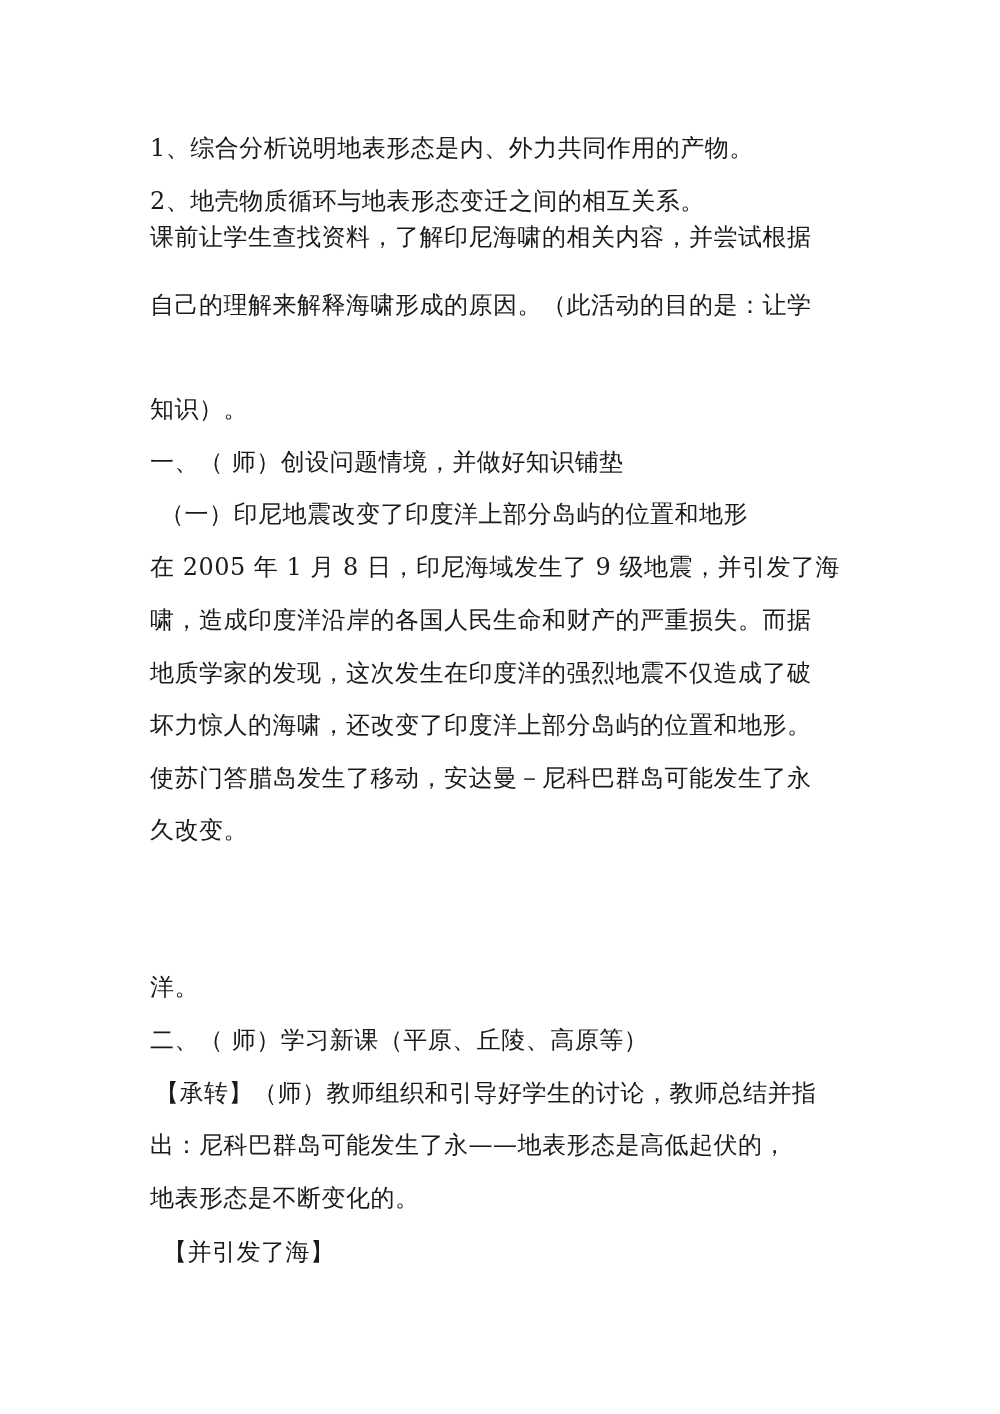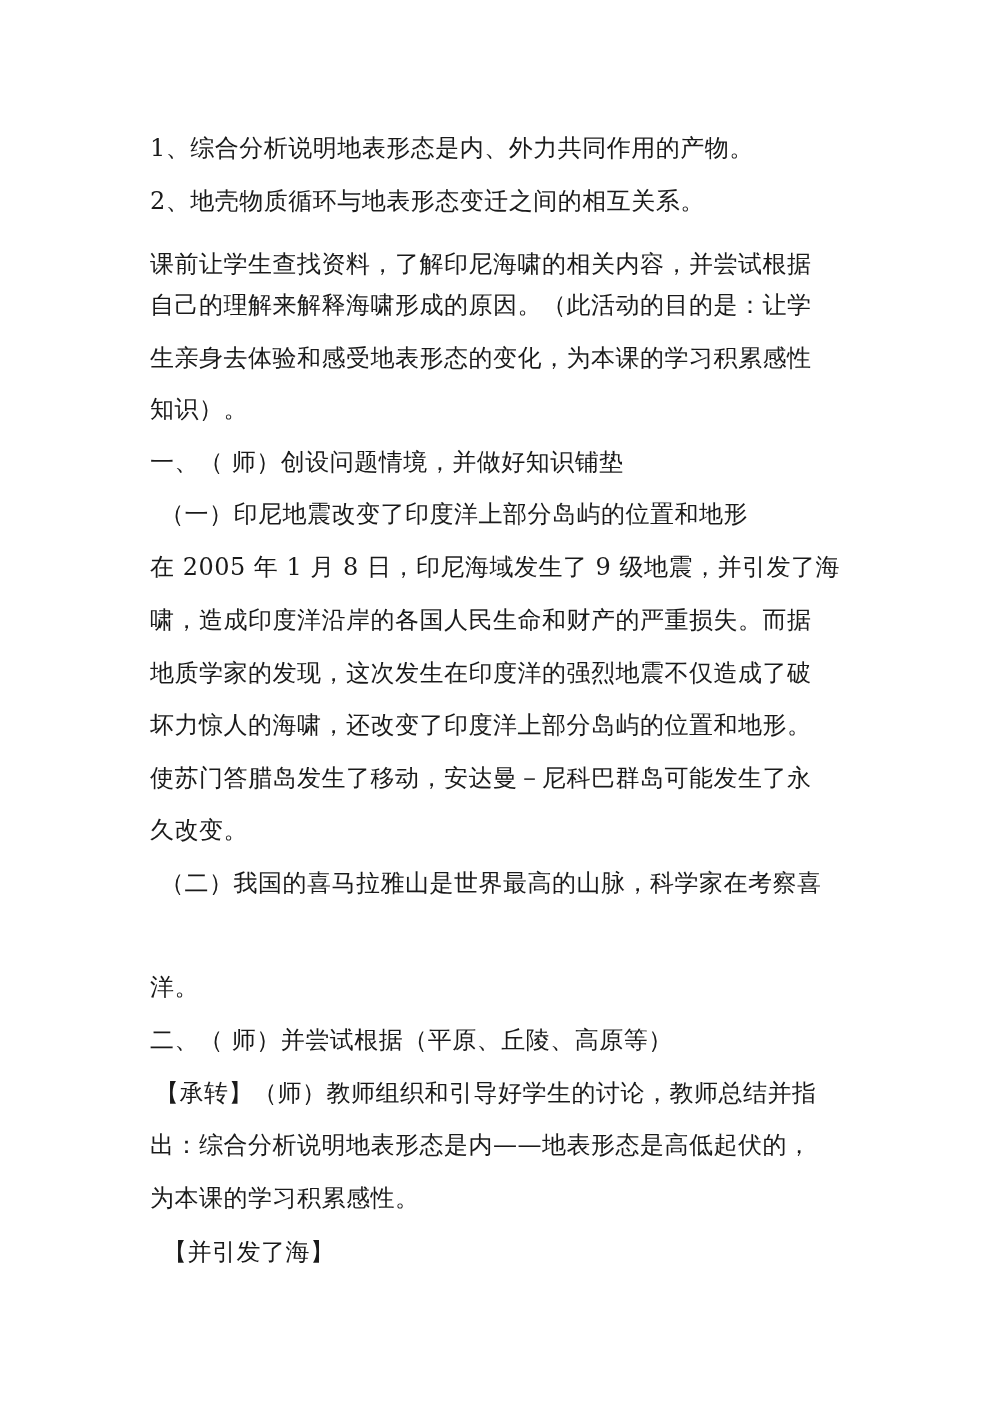--- a/index.html
+++ b/index.html
@@ -33,32 +33,30 @@
   .sans {
     font-family: "Liberation Sans", "DejaVu Sans", sans-serif;
   }
 </style>
 </head>
 <body>
 
 <div class="page">
   <div class="line" style="top:133px;"> 1、综合分析说明地表形态是内、外力共同作用的产物。</div>
   <div class="line" style="top:186px;">2、地壳物质循环与地表形态变迁之间的相互关系。</div>
-  <div class="line" style="top:249px;">课前让学生查找资料，了解印尼海啸的相关内容，并尝试根据</div>
+  <div class="line" style="top:222px;">课前让学生查找资料，了解印尼海啸的相关内容，并尝试根据</div>
   <div class="line" style="top:290px;">自己的理解来解释海啸形成的原因。（此活动的目的是：让学</div>
-  <div class="line" style="top:343px;">生亲身去体验和感受地表形态的变化，为本课的学习积累感性</div>
   <div class="line" style="top:394px;">知识）。</div>
   <div class="line" style="top:499px; left:160px;">（一）印尼地震改变了印度洋上部分岛屿的位置和地形</div>
   <div class="line" style="top:447px;">一、（ 师）创设问题情境，并做好知识铺垫</div>
   <div class="line" style="top:552px;"> 在 2005 年 1 月 8 日，印尼海域发生了 9 级地震，并引发了海</div>
   <div class="line" style="top:605px;">啸，造成印度洋沿岸的各国人民生命和财产的严重损失。而据</div>
   <div class="line" style="top:658px;">地质学家的发现，这次发生在印度洋的强烈地震不仅造成了破</div>
   <div class="line" style="top:710px;">坏力惊人的海啸，还改变了印度洋上部分岛屿的位置和地形。</div>
   <div class="line" style="top:763px;">使苏门答腊岛发生了移动，安达曼－尼科巴群岛可能发生了永</div>
   <div class="line" style="top:815px;text-align:right;">久改变。</div>
-  <div class="line" style="top:868px; left:160px;">（二）我国的喜马拉雅山是世界最高的山脉，科学家在考察喜</div>
   <div class="line" style="top:972px;">洋。</div>
-  <div class="line" style="top:1025px;"> 二、（ 师）并尝试根据（平原、丘陵、高原等）</div>
+  <div class="line" style="top:1025px;"> 二、（ 师）学习新课（平原、丘陵、高原等）</div>
   <div class="line" style="top:1078px; left:155px;">【承转】（师）教师组织和引导好学生的讨论，教师总结并指</div>
-  <div class="line" style="top:1130px;">出：综合分析说明地表形态是内——地表形态是高低起伏的，</div>
-  <div class="line" style="top:1183px;">为本课的学习积累感性。</div>
+  <div class="line" style="top:1130px;">出：尼科巴群岛可能发生了永——地表形态是高低起伏的，</div>
+  <div class="line" style="top:1183px;">地表形态是不断变化的。</div>
   <div class="line sans" style="top:1237px; left:163px;">【并引发了海】</div>
 </div>
 
 </body></html>

